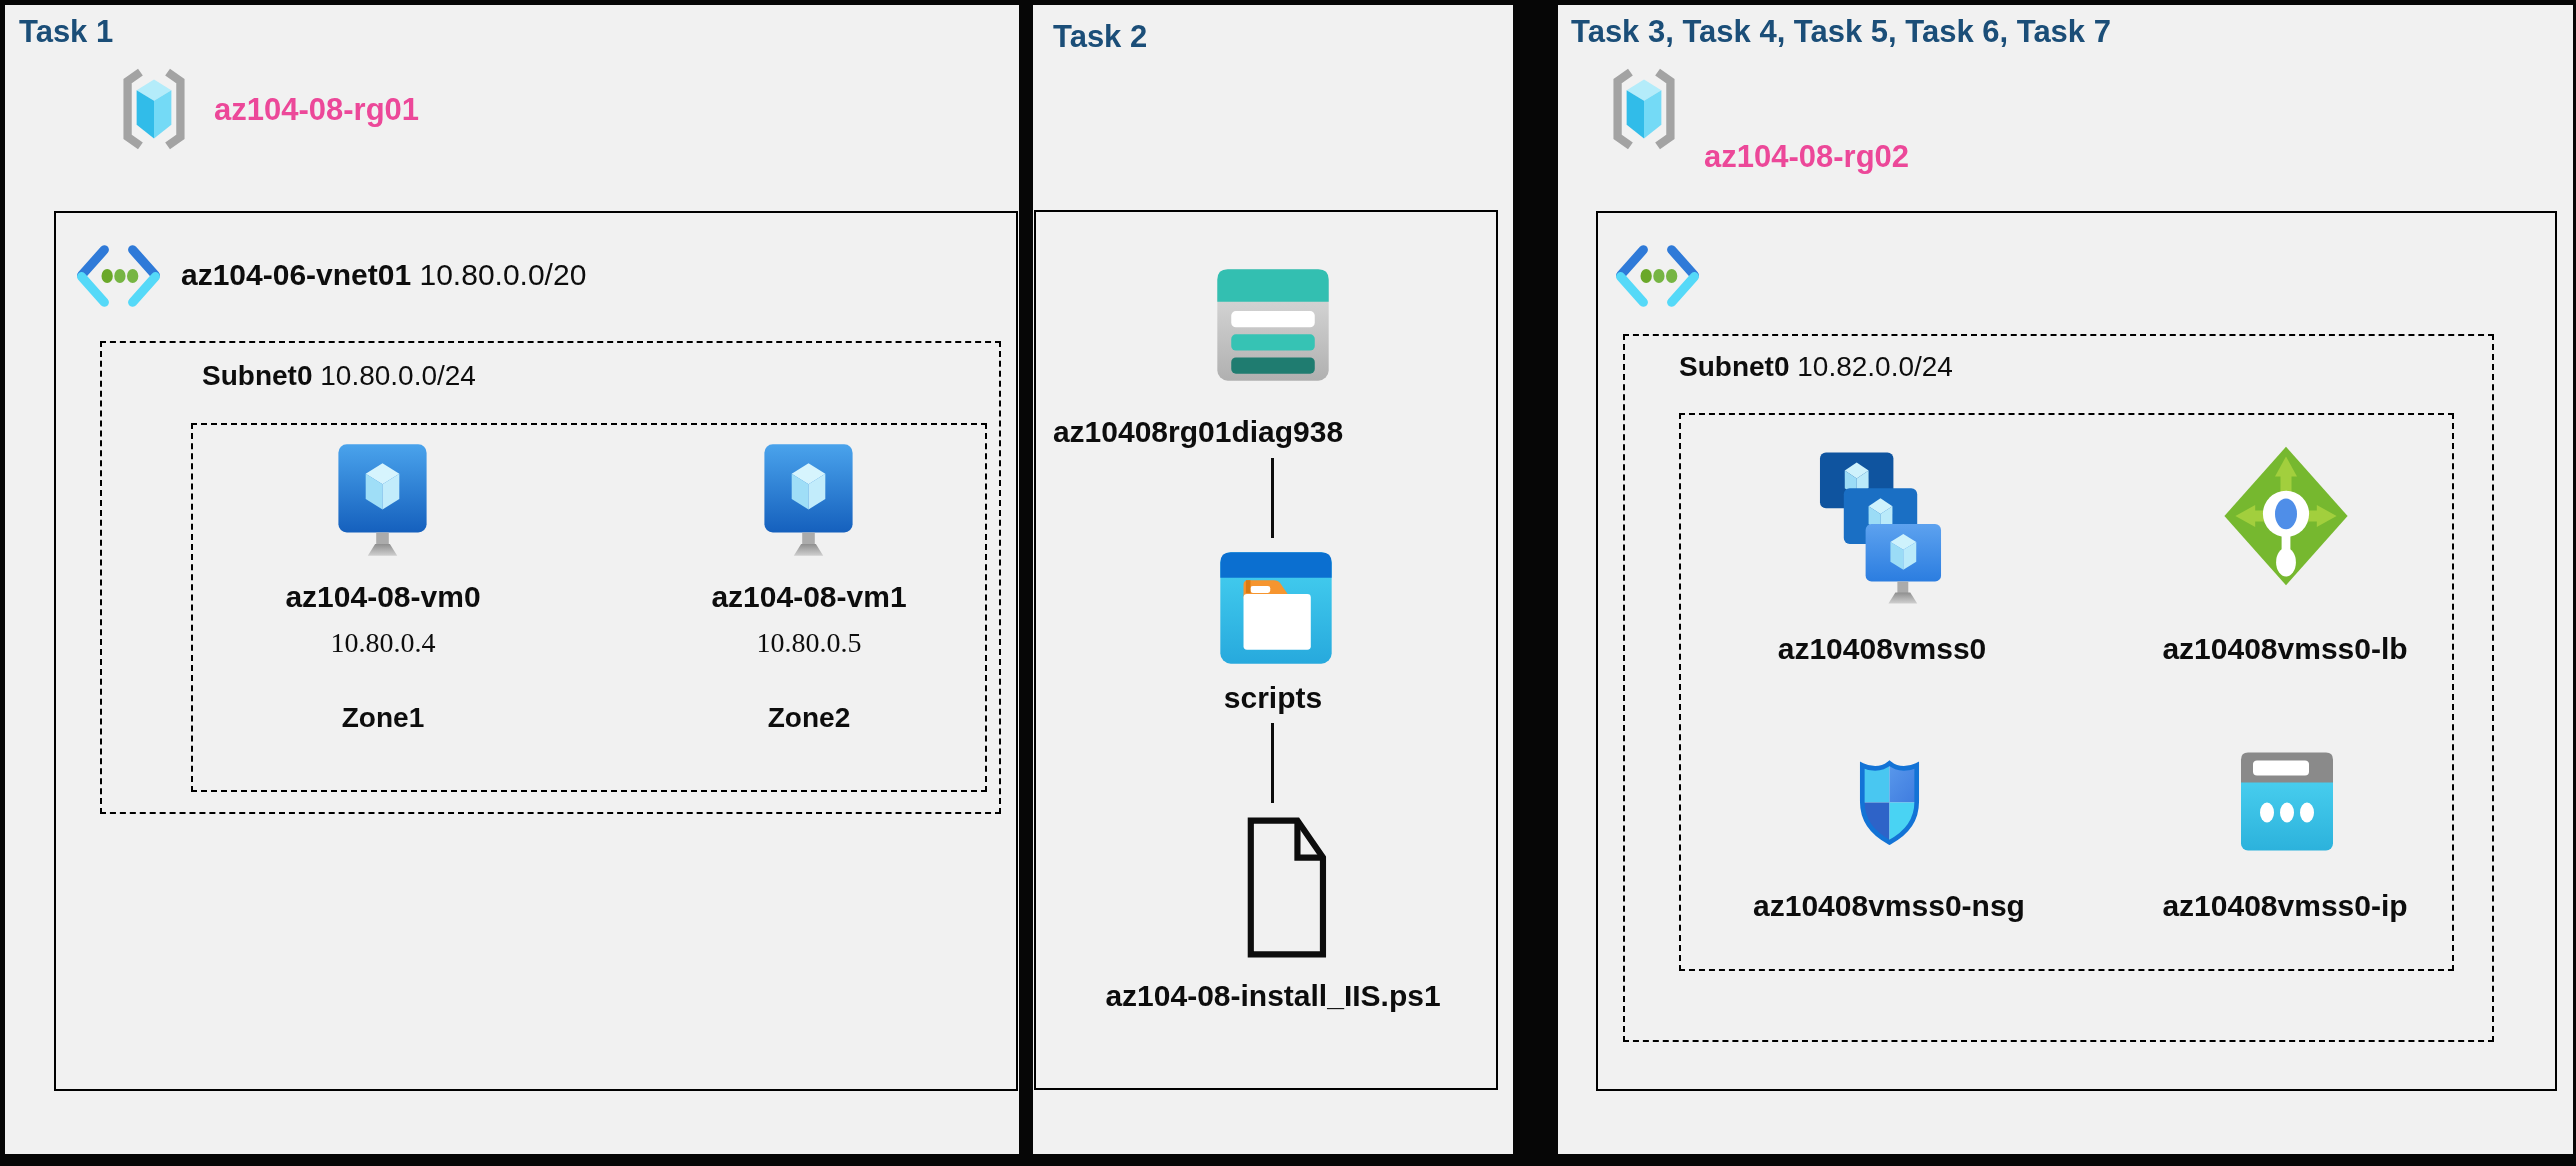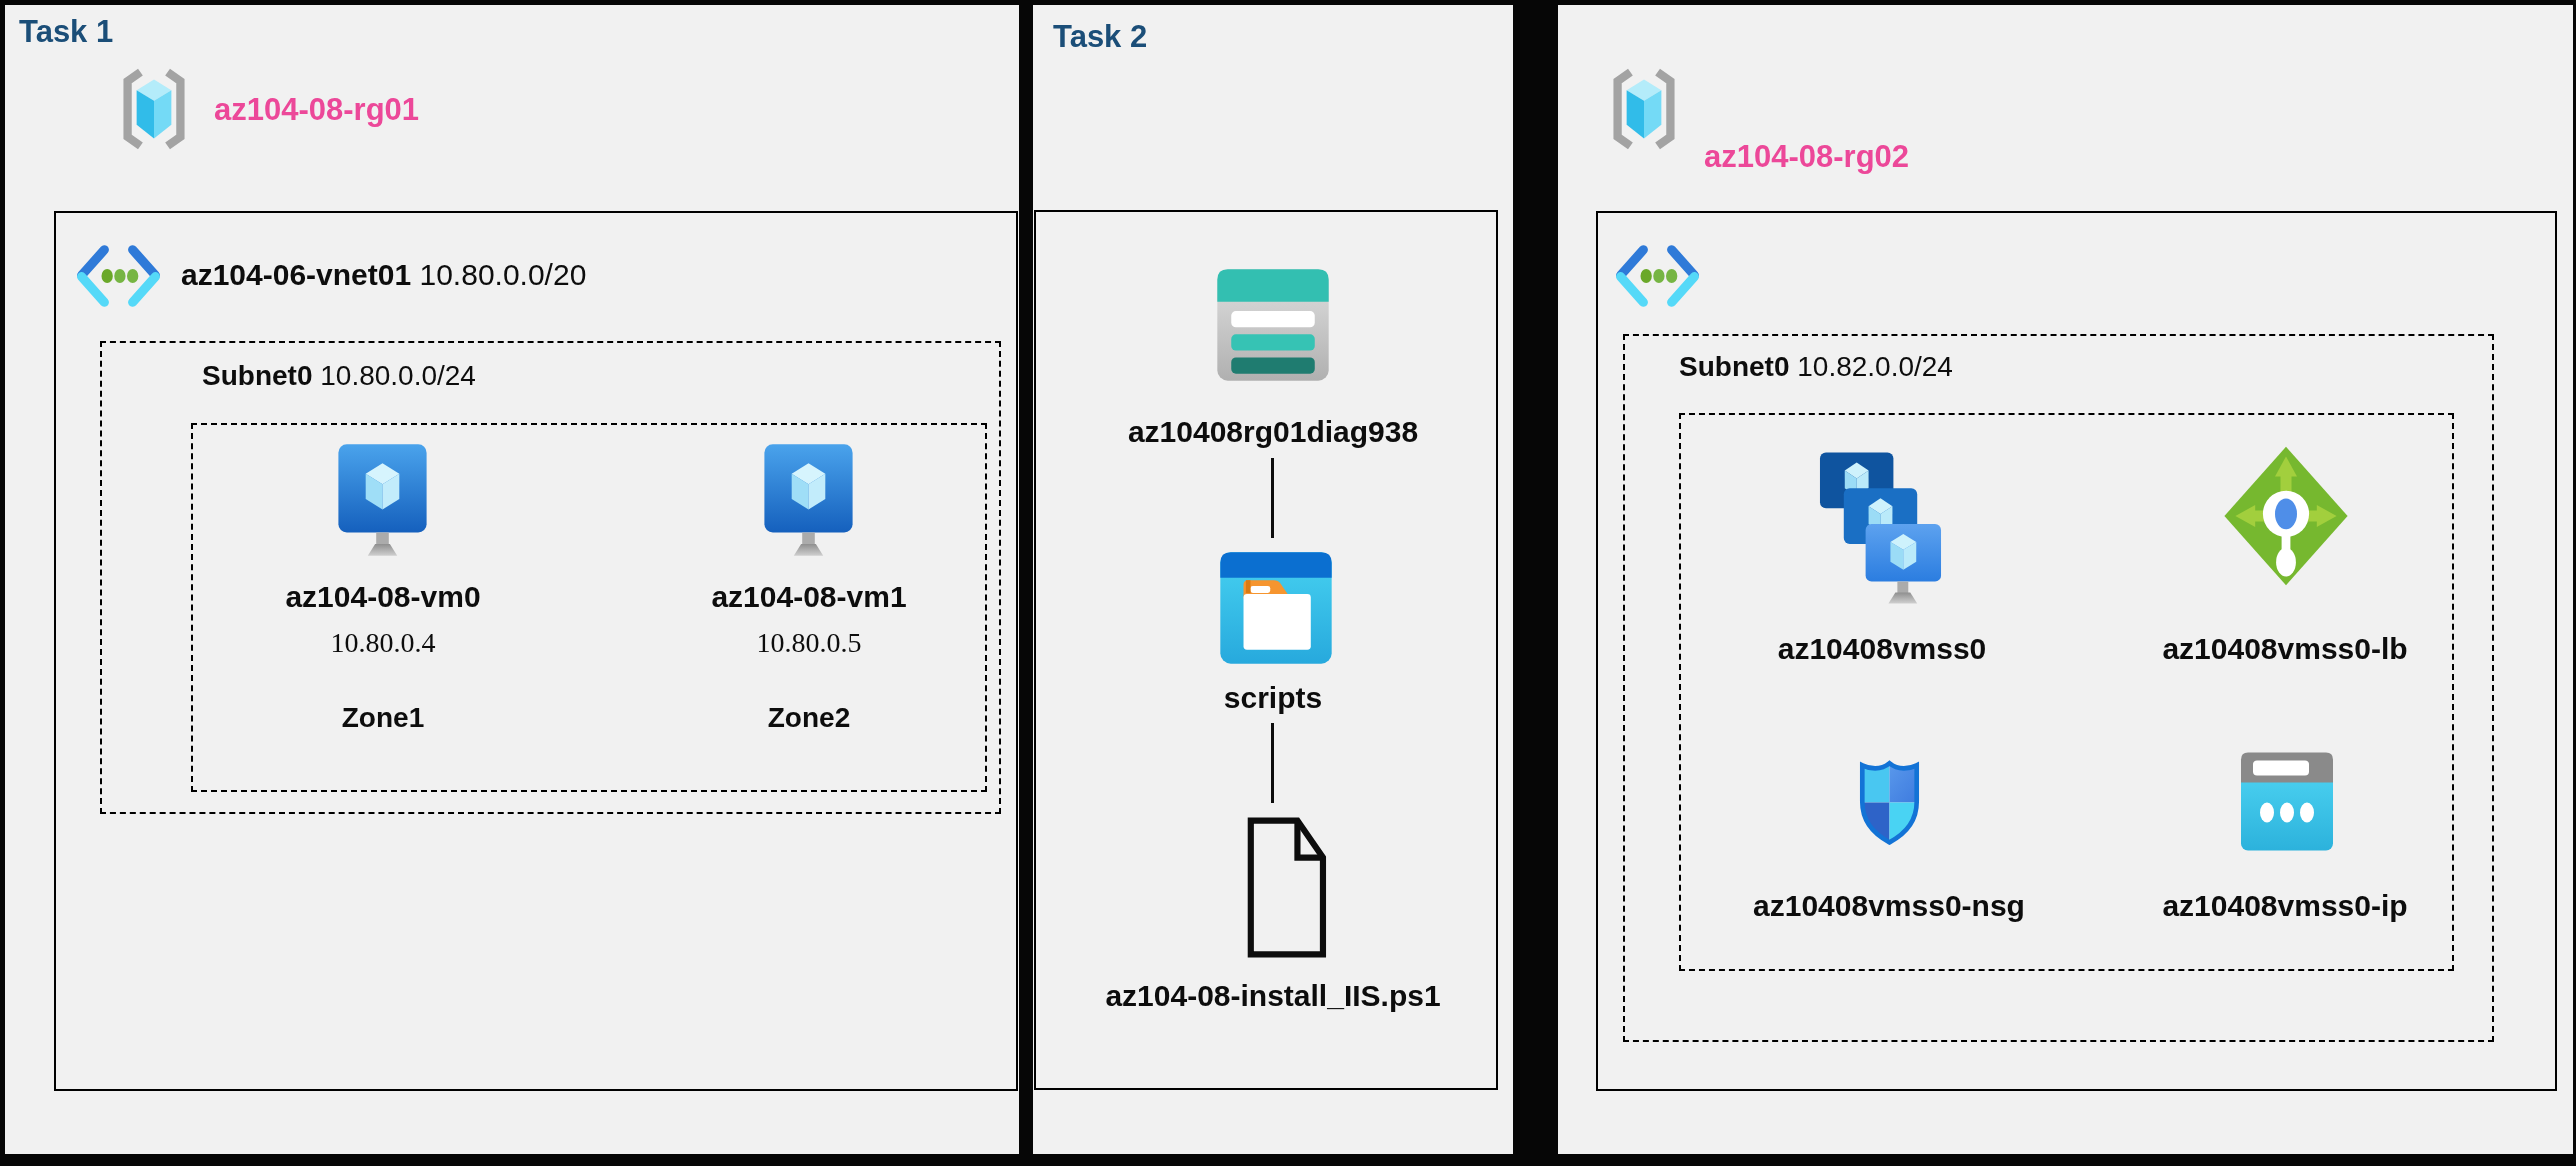--- a/index.html
+++ b/index.html
@@ -129,21 +129,21 @@
 
   <div class="vnet-box" style="left:1034px;top:210px;width:460px;height:876px;"></div>
 
   <svg class="abs" style="left:1215px;top:267px;" width="116" height="116" viewBox="0 0 100 100">
     <rect x="2" y="2" width="96" height="96" rx="9" fill="url(#storBody)"></rect>
     <path d="M2,30 L2,11 Q2,2 11,2 L89,2 Q98,2 98,11 L98,30 Z" fill="#33bfb1"></path>
     <rect x="14" y="38" width="72" height="14" rx="4" fill="#ffffff"></rect>
     <rect x="14" y="58" width="72" height="14" rx="4" fill="#36c3b4"></rect>
     <rect x="14" y="78" width="72" height="14" rx="4" fill="#1f7c70"></rect>
   </svg>
-  <div class="center-label" style="left:1273px;top:415px;">az10408rg01diag938</div>
+  <div class="center-label" style="left:1198px;top:415px;">az10408rg01diag938</div>
 
   <div class="connector" style="left:1271px;top:458px;height:80px;"></div>
 
   <svg class="abs" style="left:1218px;top:550px;" width="116" height="116" viewBox="0 0 100 100">
     <rect x="2" y="2" width="96" height="96" rx="9" fill="url(#folderBody)"></rect>
     <path d="M2,24 L2,11 Q2,2 11,2 L89,2 Q98,2 98,11 L98,24 Z" fill="#0b6fd0"></path>
     <path d="M22,42 L22,30 Q22,26 26,26 L48,26 Q52,26 54,29 L60,38 L60,42 Z" fill="#f6952f"></path>
     <rect x="28" y="31" width="17" height="6" rx="2" fill="#ffffff"></rect>
     <rect x="24" y="26" width="4" height="11" fill="#d97a14"></rect>
     <rect x="22" y="38" width="58" height="48" rx="3" fill="#ffffff"></rect>
@@ -153,20 +153,21 @@
   <div class="connector" style="left:1271px;top:723px;height:80px;"></div>
 
   <svg class="abs" style="left:1242px;top:814px;" width="88" height="147" viewBox="0 0 100 164">
     <path d="M10,6 L63,6 L92,48 L92,158 L10,158 Z" fill="#f1f1f1" stroke="#0d0d0d" stroke-width="7" stroke-linejoin="miter"></path>
     <path d="M63,6 L63,48 L92,48" fill="none" stroke="#0d0d0d" stroke-width="7"></path>
   </svg>
   <div class="center-label" style="left:1273px;top:979px;">az104-08-install_IIS.ps1</div>
 
   <div class="panel" style="left:1558px;width:1015px;"></div>
 
+  <div class="task-title" style="left:1571px;top:13.5px;">Task 3, Task 4, Task 5, Task 6, Task 7</div>
 
   <svg class="abs" style="left:1606px;top:66px;" width="76" height="86" viewBox="0 0 100 114">
     <polyline points="32,8 15,20 15,94 32,106" fill="none" stroke="#a3a3a3" stroke-width="11"></polyline>
     <polyline points="68,8 85,20 85,94 68,106" fill="none" stroke="#a3a3a3" stroke-width="11"></polyline>
     <polygon points="50,18 73,32 50,46 27,32" fill="#b4ecfa"></polygon>
     <polygon points="27,32 50,46 50,96 27,78" fill="#31bce9"></polygon>
     <polygon points="73,32 50,46 50,96 73,78" fill="#74daf6"></polygon>
   </svg>
   <div class="res-title" style="left:1704px;top:92px;margin-top:47px;">az104-08-rg02</div>
 

